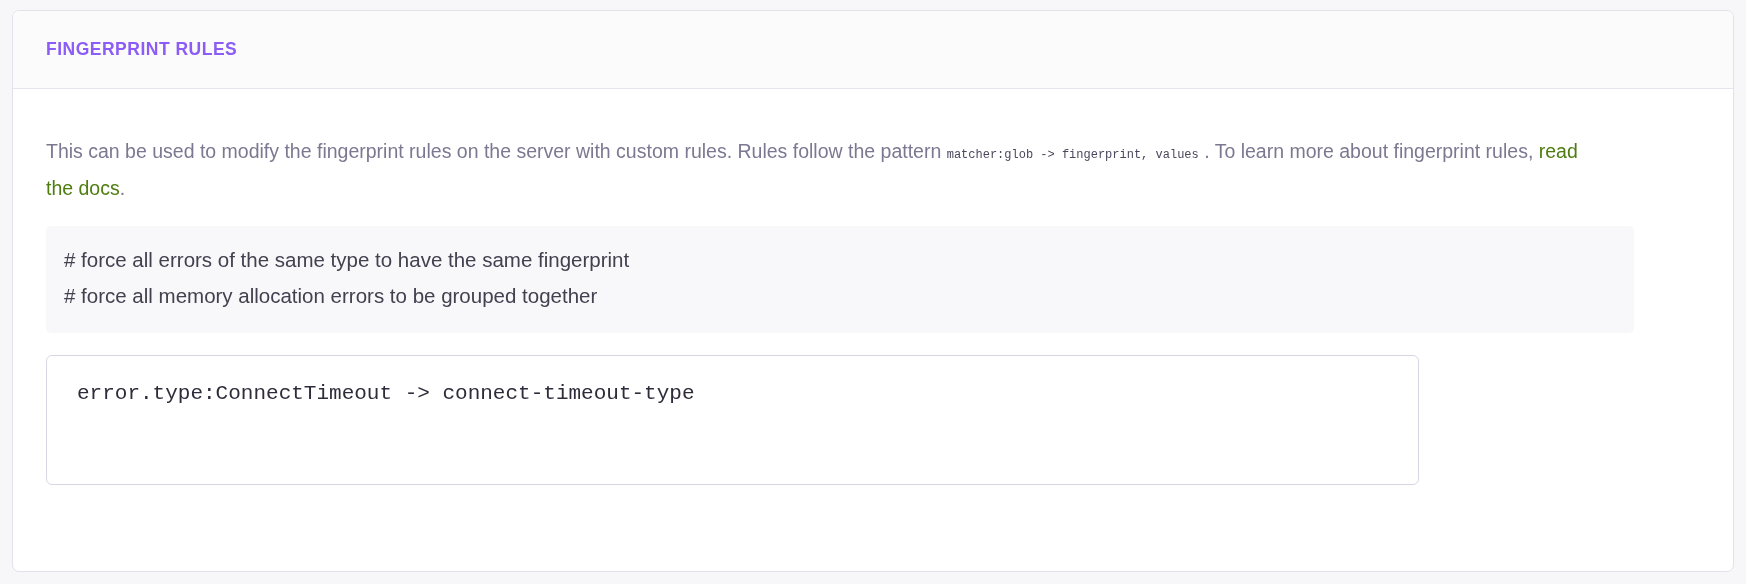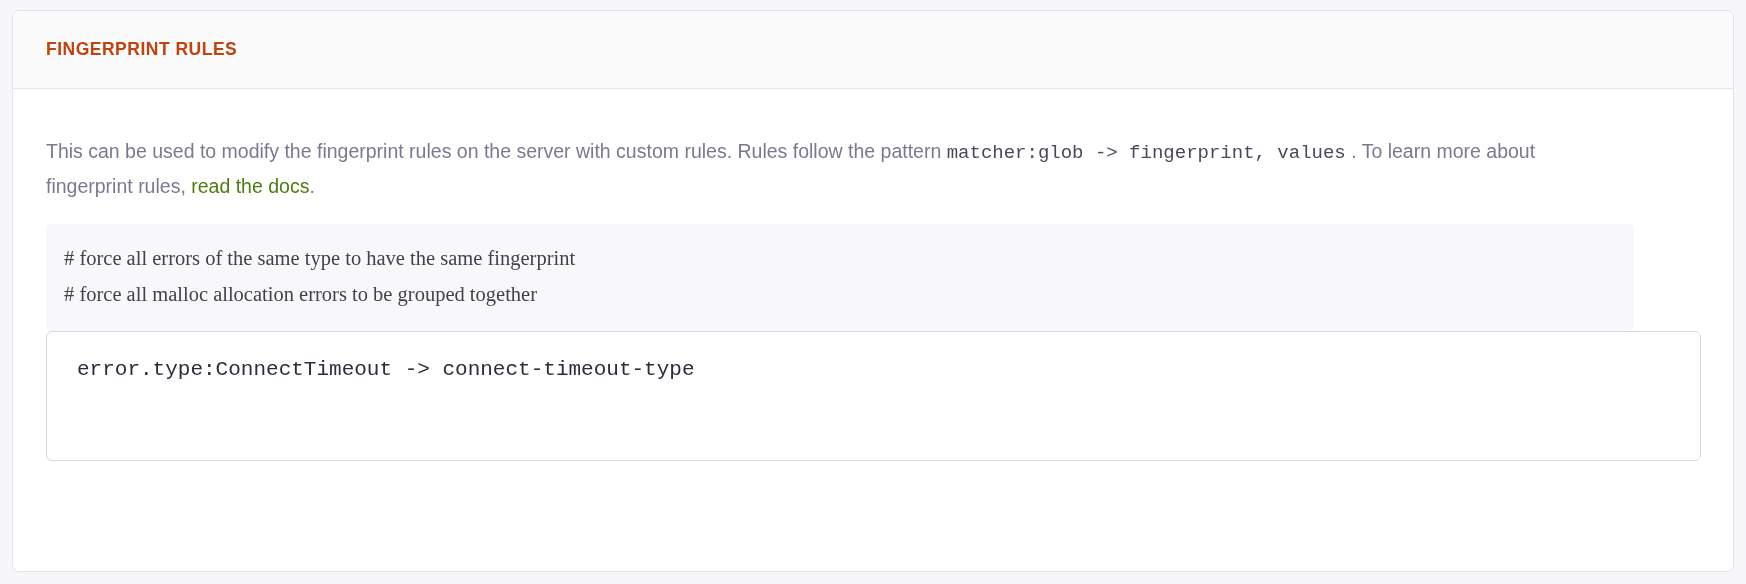--- a/index.html
+++ b/index.html
@@ -40,21 +40,21 @@
     border-bottom: 1px solid #e6e4ee;
     display: flex;
     align-items: center;
     padding: 0 33px;
   }
 
   .panel-title {
     font-size: 17.5px;
     font-weight: bold;
     letter-spacing: 0.5px;
-    color: #c2410c;
+    color: #8b5cf6;
     text-transform: uppercase;
     font-family: "Liberation Sans", sans-serif;
   }
 
   .panel-body {
     box-sizing: border-box;
     padding: 26px 33px 0 33px;
     background: #ffffff;
   }
 
@@ -62,52 +62,53 @@
     font-size: 19.5px;
     line-height: 33px;
     color: #7c7891;
     max-width: 1560px;
     font-family: "Liberation Sans", sans-serif;
   }
 
   .description code,
   .description .code {
     font-family: "Liberation Mono", "DejaVu Sans Mono", monospace;
-    font-size: 19px;
+    font-size: 12px;
     color: #4b475c;
     background: transparent;
     white-space: nowrap;
   }
 
   .doc-link {
     color: #4d7c0f;
     text-decoration: none;
   }
 
   .example-block {
     box-sizing: border-box;
     margin-top: 21px;
     width: 1588px;
     background: #f8f8fa;
     border-radius: 5px;
     padding: 16px 18px 18px 18px;
   }
 
   .example-line {
-    font-family: Liberation Serif, serif;
+    font-family: Liberation Sans, sans-serif;
     font-size: 20.5px;
     line-height: 36.5px;
     color: #43404f;
     white-space: pre;
   }
 
   .rules-input {
     box-sizing: border-box;
     display: block;
-    width: 1655px;
+    margin-top: 22px;
+    width: 1373px;
     height: 130px;
     background: #ffffff;
     border: 1px solid #d9d6e3;
     border-radius: 6px;
     padding: 22px 30px;
     font-family: "Liberation Mono", "DejaVu Sans Mono", monospace;
     font-size: 21px;
     line-height: 32px;
     color: #2f2b3a;
     resize: none;
@@ -126,20 +127,20 @@
     </div>
 
     <div class="panel-body">
 
       <p class="description">
         <span>This can be used to modify the fingerprint rules on the server with custom rules. Rules follow the pattern </span><span class="code">matcher:glob -&gt; fingerprint, values</span><span> . To learn more about fingerprint rules, </span><a class="doc-link" href="#">read the docs</a><span>.</span>
       </p>
 
       <div class="example-block">
         <div class="example-line"># force all errors of the same type to have the same fingerprint</div>
-        <div class="example-line"># force all malloc allocation errors to be grouped together</div>
+        <div class="example-line"># force all memory allocation errors to be grouped together</div>
       </div>
 
       <textarea class="rules-input" placeholder="" style="">error.type:ConnectTimeout -&gt; connect-timeout-type</textarea>
 
     </div>
   </section>
 </div>
 
 </body></html>

